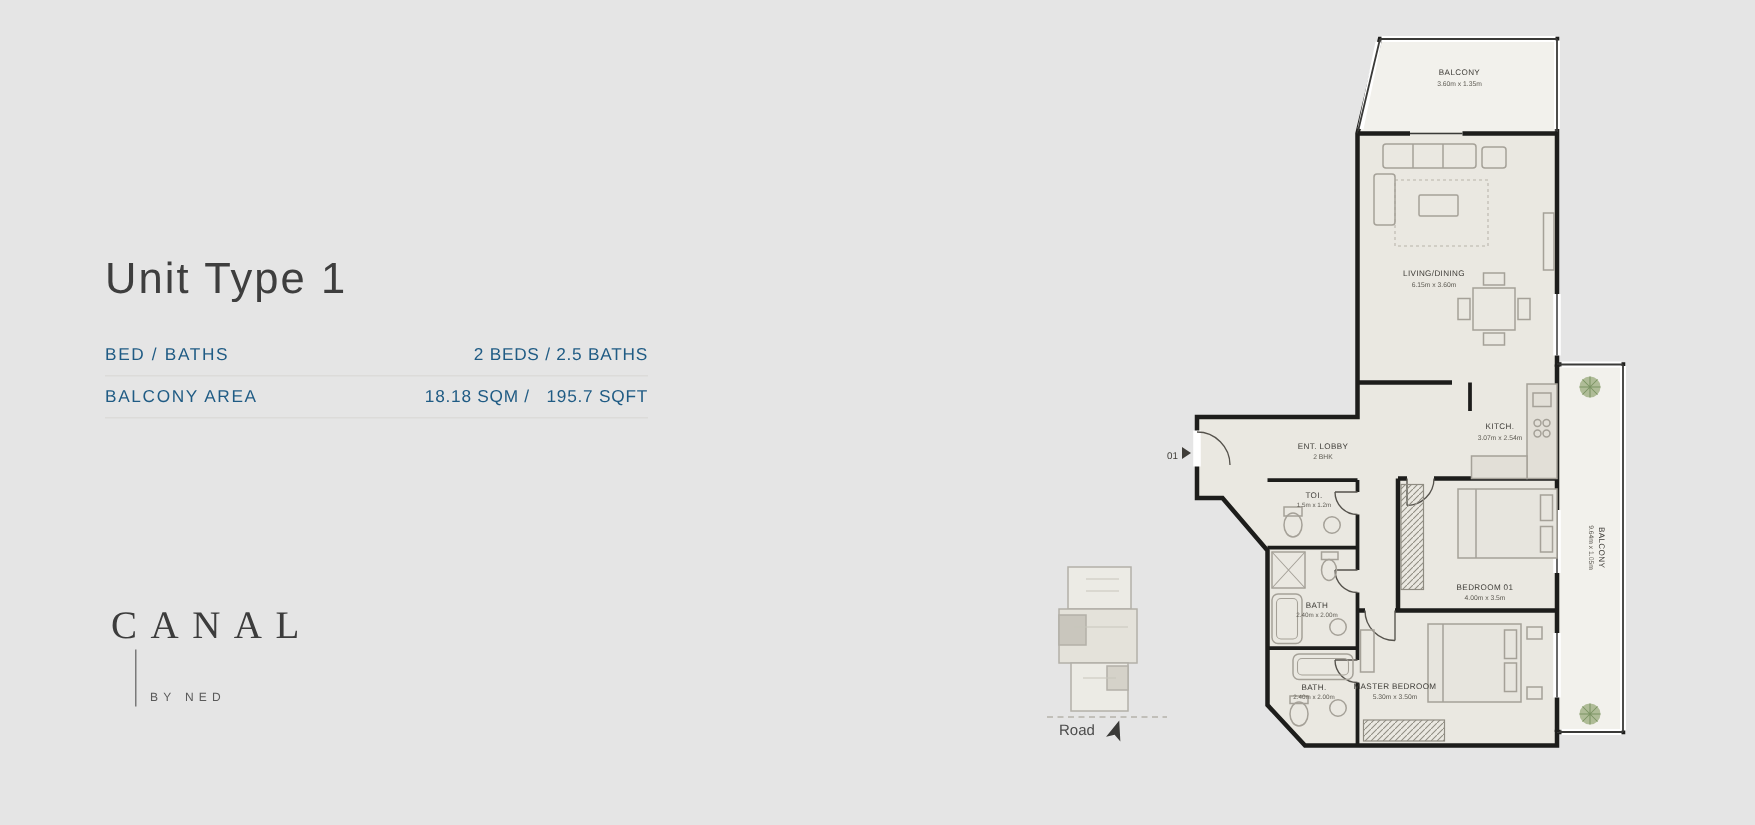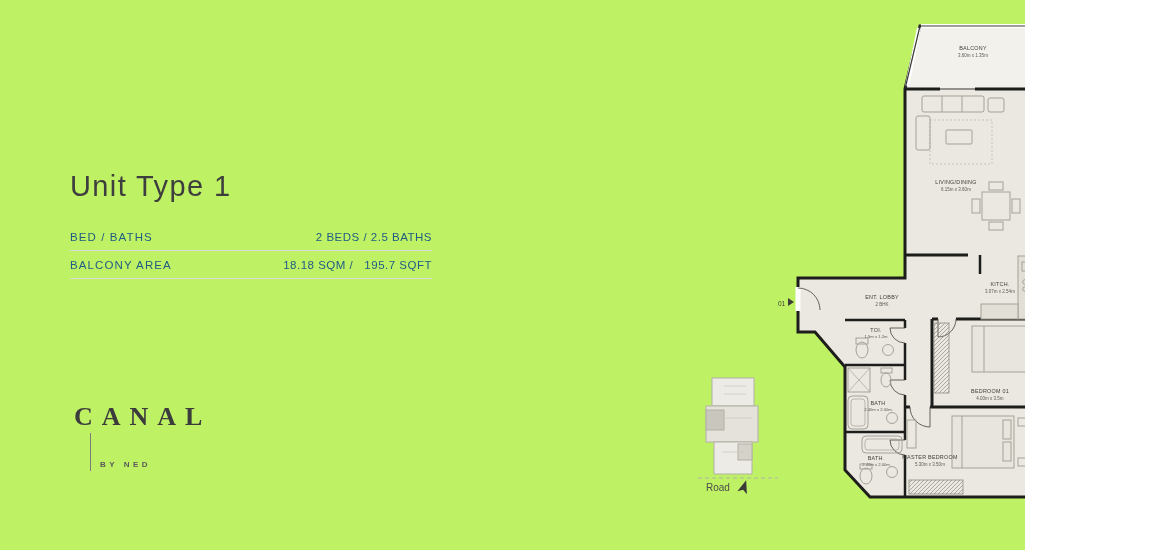--- a/index.html
+++ b/index.html
@@ -1,29 +1,29 @@
 <!DOCTYPE html>
 <html><head>
 <meta charset="utf-8">
 <style>
   html,body{margin:0;padding:0;background:#ffffff;}
-  .page{position:relative;width:1025px;height:550px;background:#bef264;overflow:hidden;
+  .page{position:relative;width:1170px;height:550px;background:#e5e5e5;overflow:hidden;
         font-family:"Liberation Sans",sans-serif;}
 
   
   .unit-info{position:absolute;left:70px;top:170px;width:362px;}
   .unit-title{margin:0 0 20px 0;font-size:29px;font-weight:400;color:#3e3e3e;
               letter-spacing:1.4px;}
   .spec-row{display:flex;justify-content:space-between;align-items:flex-start;
             border-bottom:1px solid #dcdbd9;padding:8px 0 7px;}
   .spec-label{font-size:11.5px;letter-spacing:1.1px;color:#1f5b84;}
   .spec-value{font-size:11.5px;letter-spacing:0.5px;color:#1f5b84;white-space:pre;}
 
   
-  .brand{position:absolute;left:74px;top:403px;color:#3c3c3c;font-weight:bold;}
+  .brand{position:absolute;left:74px;top:403px;color:#3c3c3c;}
   .brand-canal{font-family:"Liberation Serif",serif;font-size:26px;letter-spacing:9px;
                line-height:1.1;}
   .brand-row{display:flex;align-items:flex-end;margin-top:1px;}
   .brand-bay{font-family:"Liberation Serif",serif;font-size:44px;line-height:0.95;}
   .brand-divider{width:1px;height:38px;background:#7a7a7a;margin:0 9px 3px 16px;}
   .brand-byline{font-size:8px;letter-spacing:3.5px;color:#5a5a5a;margin-bottom:5px;}
 
   
   .keyplan{position:absolute;left:694px;top:374px;}
   .road-row{position:absolute;left:706px;top:479px;display:flex;align-items:center;gap:7px;}

